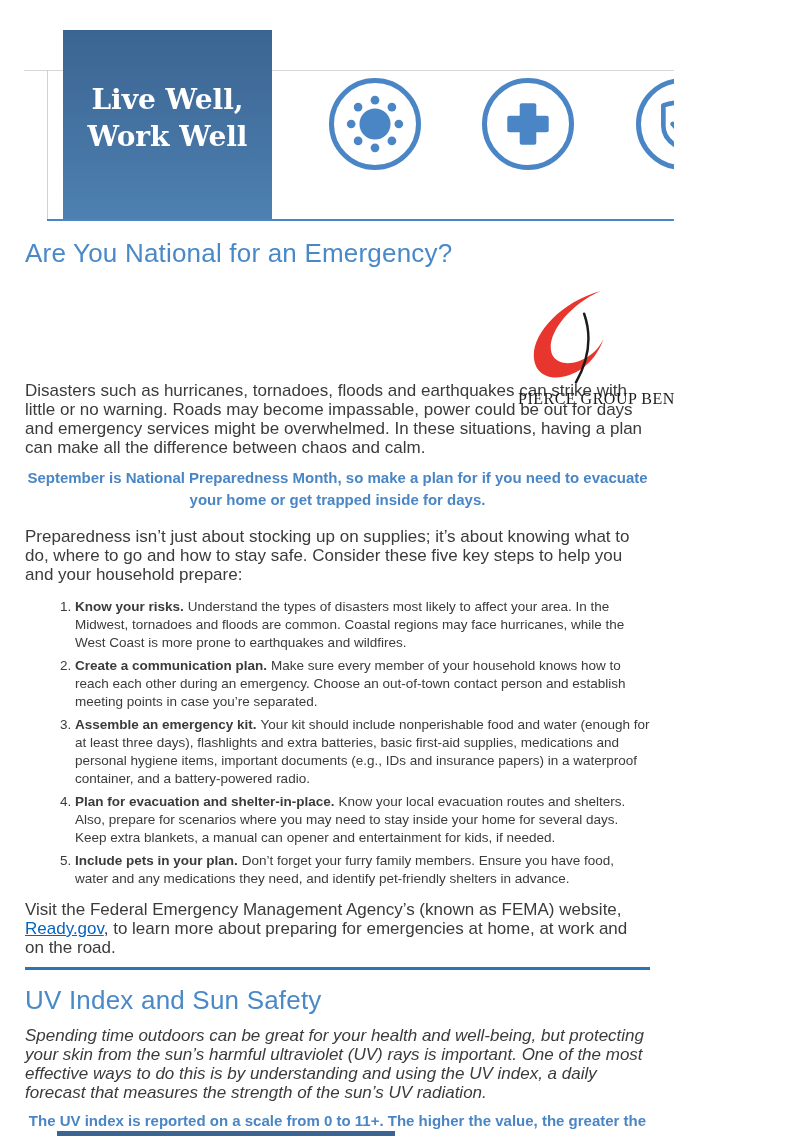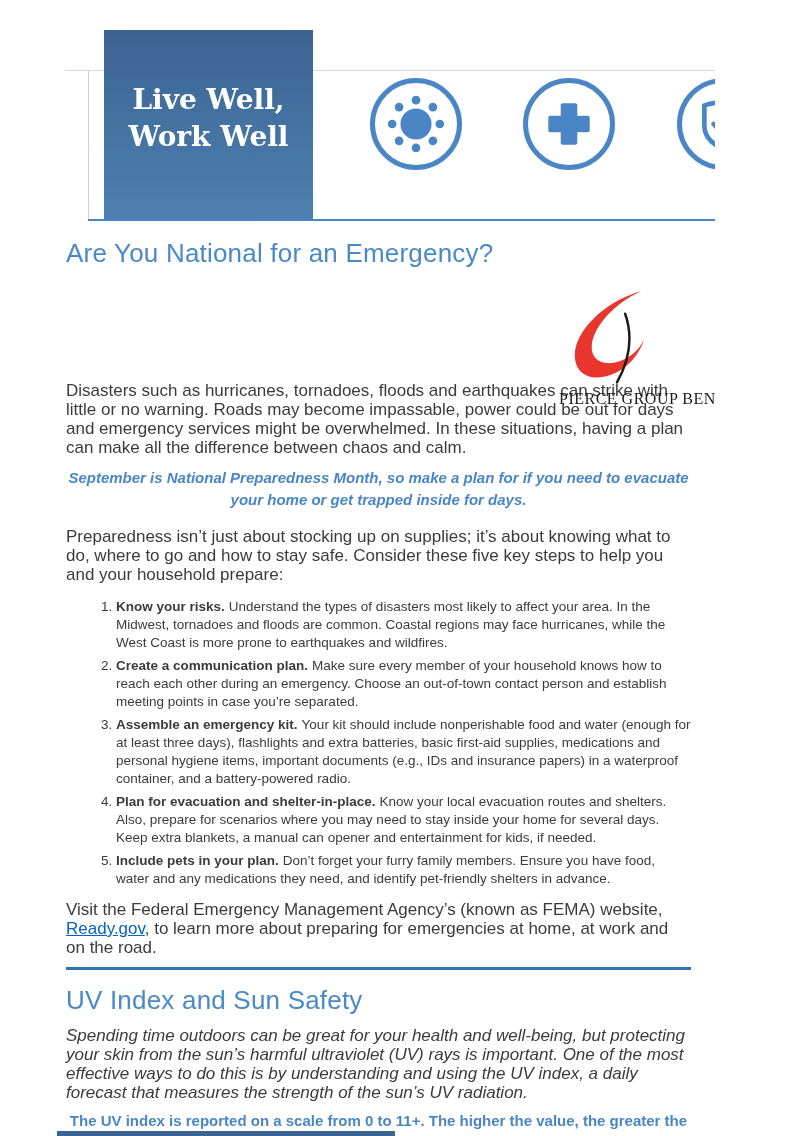--- a/index.html
+++ b/index.html
@@ -11,21 +11,21 @@
     --callout-blue:#4a86c5;
     --divider-blue:#2e74b5;
     --link-blue:#0563c1;
     --body-text:#3b3b3b;
     --logo-red:#e8362f;
     --logo-black:#1b1b1b;
   }
   html,body{margin:0;padding:0;background:#fff;}
   .page{
     position:relative;width:674px;height:1136px;overflow:hidden;background:#fff;
-    font-family:"Liberation Sans",sans-serif;color:var(--body-text);padding-left:41px;
+    font-family:"Liberation Sans",sans-serif;color:var(--body-text);
   }
   
   .masthead{position:relative;height:222px;}
   .rule-top{position:absolute;top:70px;left:24px;width:765px;height:1px;background:#d6d6d6;}
   .rule-left{position:absolute;top:70px;left:47px;width:1px;height:151px;background:#c9d2dc;}
   .rule-bottom{position:absolute;top:219px;left:47px;width:742px;height:2px;background:var(--icon-blue);}
   .brand-box{
     position:absolute;left:63px;top:30px;width:209px;height:189px;
     background:linear-gradient(to bottom,var(--header-box-top),var(--header-box-bottom));
     display:flex;align-items:center;justify-content:center;
@@ -40,21 +40,21 @@
     display:flex;align-items:center;justify-content:center;
   }
   .icon-circle svg{display:block;}
   
   .content{padding:0 24px 0 25px;}
   .issue-date{margin-top:24px;font-size:14px;font-weight:700;color:var(--accent-dark-blue);}
   .section-title{margin:13px 0 0;font-size:26px;font-weight:400;line-height:36px;color:var(--heading-blue);letter-spacing:.2px;}
   .body{margin:0;font-size:17px;line-height:19px;}
   .intro1{margin-top:110px;}
   .callout{font-weight:700;font-size:15px;line-height:22px;color:var(--callout-blue);text-align:center;}
-  .callout1{max-width:690px;margin:10px auto 0;font-style:italic;}
+  .callout1{max-width:690px;margin:10px auto 0;}
   .callout2{max-width:680px;margin:8px auto 0;}
   .steps-intro{margin-top:16px;}
   ol.steps{margin:14px 0 0;padding-left:50px;}
   ol.steps li{margin-bottom:5px;font-size:13.5px;line-height:18px;}
   .step-lead{font-weight:700;margin-right:4px;}
   .fema{margin-top:12px;}
   .link{color:var(--link-blue);text-decoration:underline;cursor:pointer;}
   .divider{margin:10px 0 0;border:none;border-top:3px solid var(--divider-blue);}
   .title2{margin-top:12px;}
   .intro2{margin-top:8px;font-style:italic;}

